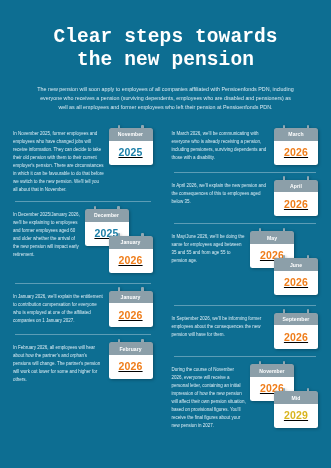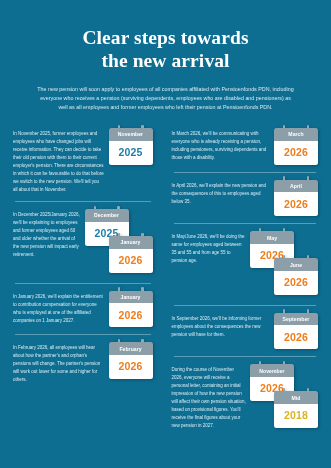--- a/index.html
+++ b/index.html
@@ -11,21 +11,21 @@
   }
   #page {
     position: relative;
     width: 331px; height: 468px;
     background: #0d6e92;
   }
 
   
   .header { padding: 26px 28px 0 28px; text-align: center; }
   .title {
-    font-family: Liberation Serif, serif;
+    font-family: Liberation Mono, monospace;
     font-weight: bold;
     font-size: 19.5px;
     line-height: 1.18;
     color: #ffffff;
     letter-spacing: 0.1px;
   }
   .intro {
     margin-top: 13px;
     font-size: 5.35px;
     line-height: 1.72;
@@ -93,20 +93,21 @@
     padding: 3.4px 0 3.2px 0;
     border-radius: 2.5px 2.5px 0 0;
     letter-spacing: 0.05px;
     z-index: 2;
   }
   .cal .body {
     background: #ffffff;
     text-align: center;
     padding: 5.5px 0 6.5px 0;
     border-radius: 0 0 2.5px 2.5px;
+    text-decoration: underline;
   }
   .cal .year {
     font-size: 10.5px;
     font-weight: bold;
     letter-spacing: 0.2px;
   }
   .year.orange { color: #ef7d1a; text-align: center; }
   .year.teal   { color: #1b7fa8; }
   .year.gold   { color: #d9b521; }
 
@@ -120,21 +121,21 @@
   .cal-group.has-stack { padding-bottom: 30px; width: 68px; }
 </style>
 </head>
 <body>
 
 <div id="page">
 
   <div class="header">
     <div class="title">
       <div>Clear steps towards</div>
-      <div>the new arrival</div>
+      <div>the new pension</div>
     </div>
     <div class="intro">The new pension will soon apply to employees of all companies affiliated with Pensioenfonds PDN, including everyone who receives a pension (surviving dependents, employees who are disabled and pensioners) as well as all employees and former employees who left their pension at Pensioenfonds PDN.</div>
   </div>
 
   <div class="columns">
     <div class="col left">
         <div class="block">
           <div class="block-inner">
             <div class="block-text">In November 2025, former employees and employees who have changed jobs will receive information. They can decide to take their old pension with them to their current employer's pension. There are circumstances in which it can be favourable to do that before we switch to the new pension. We'll tell you all about that in November.</div>
             <div class="cal-group">
@@ -313,21 +314,21 @@
                   <div class="year orange">2026</div>
                 </div>
               </div>
               <div class="cal stacked">
                 <div class="rings">
                   <div class="ring l"></div>
                   <div class="ring r"></div>
                 </div>
                 <div class="head">Mid</div>
                 <div class="body">
-                  <div class="year gold">2018</div>
+                  <div class="year gold">2029</div>
                 </div>
               </div>
             </div>
           </div>
         </div>
       </div>
   </div>
 
 </div>
 

